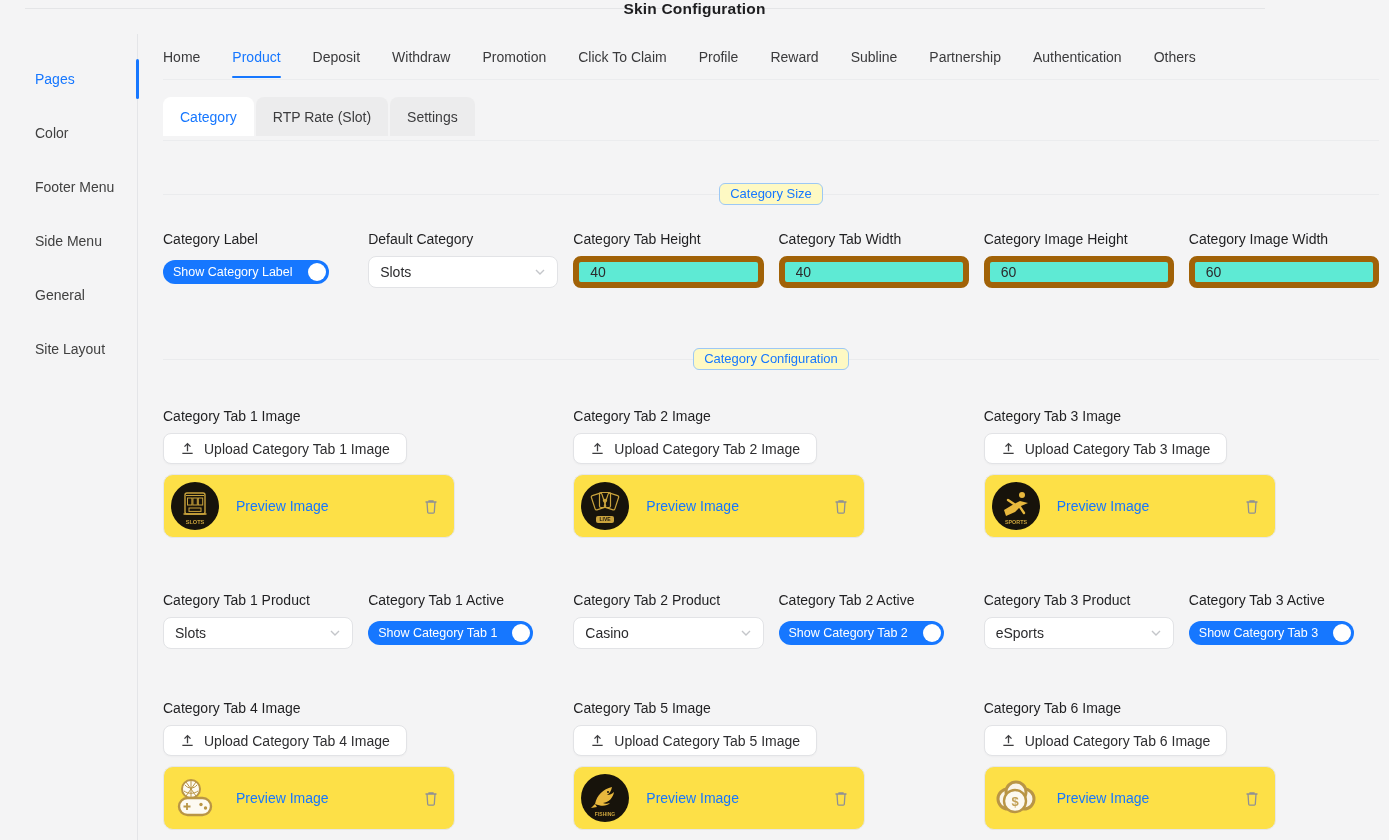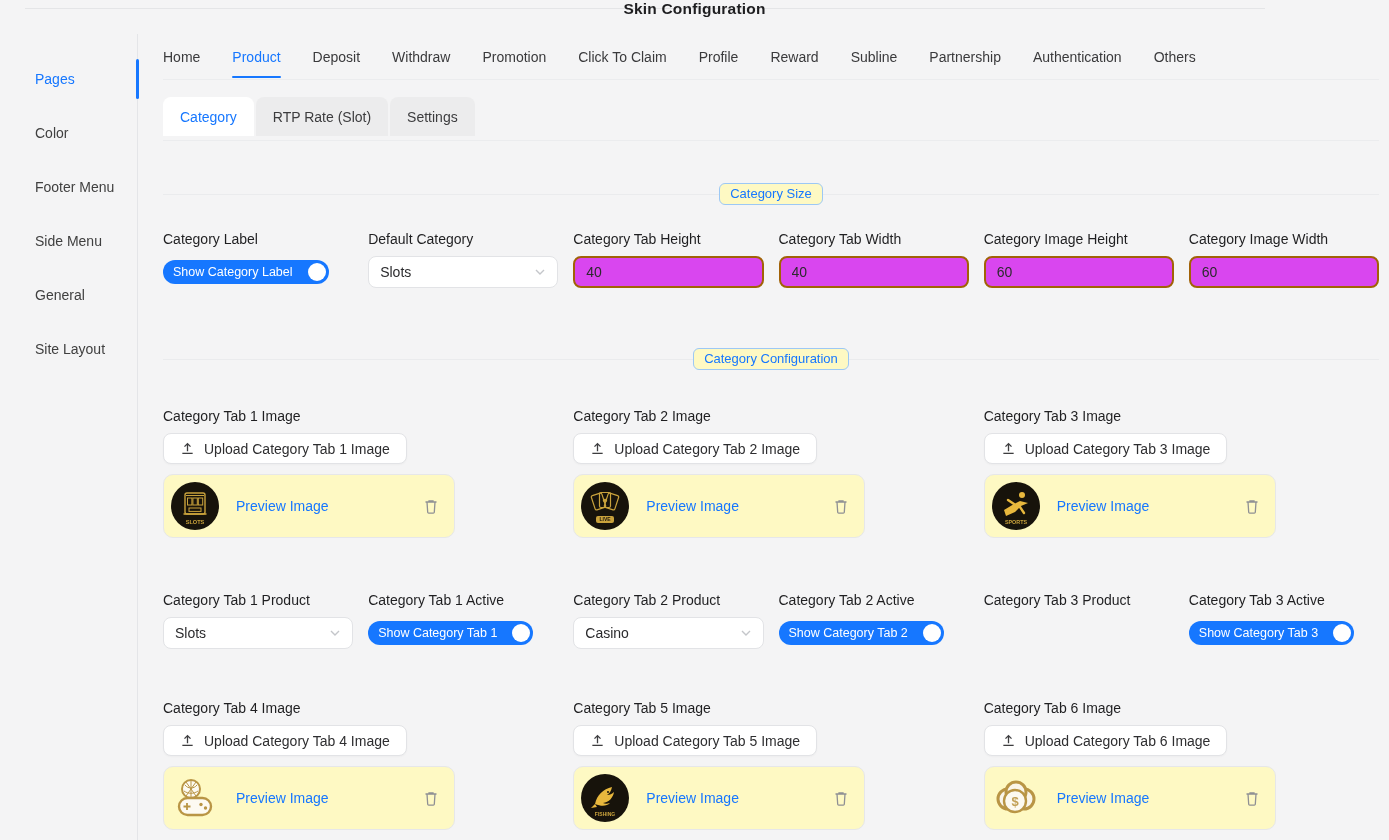--- a/index.html
+++ b/index.html
@@ -41,38 +41,38 @@
     border-top:1px solid #eaebed; }
   .badge { position:relative; background:#fef9c3; border:1px solid #9cc8f5; color:#1677ff;
     font-size:13px; padding:2px 10px 3px; border-radius:6px; }
   .divider-size { margin-top:41px; }
   .divider-config { margin-top:59px; }
   
   .grid6 { display:grid; grid-template-columns:repeat(6,1fr); column-gap:15px; }
   .grid3 { display:grid; grid-template-columns:repeat(3,1fr); column-gap:15px; }
   .size-row { margin-top:24px; }
   .field-label { color:#1f1f21; margin-bottom:7px; height:20px; line-height:20px; white-space:nowrap; }
-  .text-input { width:100%; height:32px; background:#d946ef; border:2px solid #a16207;
+  .text-input { width:100%; height:32px; background:#5eead4; border:6px solid #a16207;
     border-radius:8px; padding:0 11px; font-size:14px; color:#2b2b2d;
     font-family:"Liberation Sans","DejaVu Sans",sans-serif; outline:none; }
   .select { height:32px; background:#fff; border:1px solid #e2e3e6; border-radius:8px;
     display:flex; align-items:center; justify-content:space-between; padding:0 11px;
     color:#2b2b2d; cursor:pointer; }
   .switch { display:inline-flex; align-items:center; gap:15px; height:24px; margin-top:4px;
     background:#1677ff; border-radius:100px; padding:0 3px 0 10px; color:#fff;
     font-size:12.5px; cursor:pointer; white-space:nowrap; }
   .switch .knob { width:18px; height:18px; border-radius:50%; background:#fff; flex:none; }
   
   .image-row-1 { margin-top:36px; }
   .product-row { margin-top:52px; }
   .image-row-2 { margin-top:49px; }
   .upload-btn { height:31px; background:#fff; border:1px solid #e2e3e6; border-radius:8px;
     display:inline-flex; align-items:center; gap:9px; padding:0 16px; font-size:14px;
     color:#2e2e30; cursor:pointer; font-family:inherit; box-shadow:0 1px 2px rgba(0,0,0,.03); }
-  .preview-card { width:292px; height:64px; margin-top:10px; background:#fef9c3;
+  .preview-card { width:292px; height:64px; margin-top:10px; background:#fde047;
     border:1px solid #e6e7e9; border-radius:10px; display:flex; align-items:center;
     padding:0 15px 0 7px; }
   .preview-icon { width:48px; height:48px; flex:none; }
   .preview-link { color:#1677ff; margin-left:17px; cursor:pointer; text-decoration:none; }
   .trash-btn { margin-left:auto; cursor:pointer; display:flex; }
   .chev { flex:none; }
 </style>
 </head>
 <body>
 
@@ -286,20 +286,26 @@
       </div>
       <div>
         <div class="field-label">Category Tab 2 Active</div>
         <div class="switch">
           <span>Show Category Tab 2</span>
           <span class="knob"></span>
         </div>
       </div>
       <div>
         <div class="field-label">Category Tab 3 Product</div>
+        <div class="select">
+          <span>eSports</span>
+          <svg class="chev" width="12" height="12" viewBox="0 0 12 12">
+              <path d="M2 4l4 4 4-4" fill="none" stroke="#c4c6ca" stroke-width="1.4"></path>
+            </svg>
+        </div>
       </div>
       <div>
         <div class="field-label">Category Tab 3 Active</div>
         <div class="switch">
           <span>Show Category Tab 3</span>
           <span class="knob"></span>
         </div>
       </div>
     </div>
 

